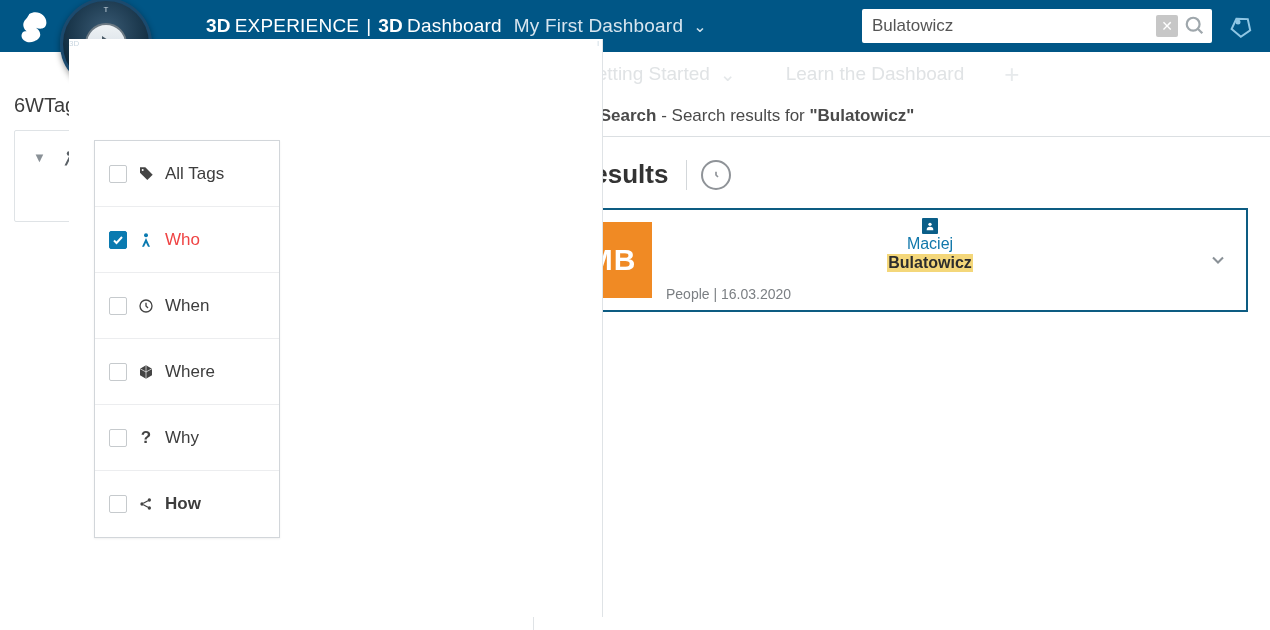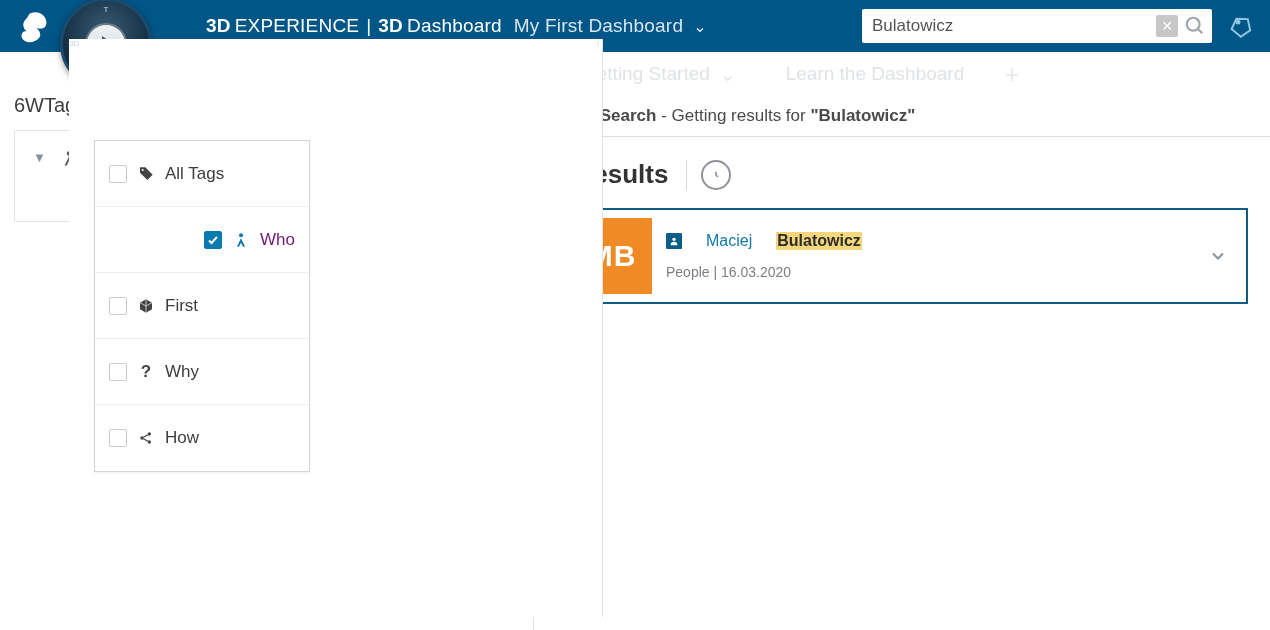--- a/index.html
+++ b/index.html
@@ -50,25 +50,25 @@
 .filters-card { margin: 12px 14px 0 14px; border:1px solid #dfe3e6; border-radius:2px; padding: 16px 18px; position:relative;}
 .filters-card .row { display:flex; align-items:center; }
 .filters-card .chev { color:#8a9197; font-size:13px; margin-right:14px;}
 .filters-card .who-glyph { color:#5a6066; font-size:18px; margin-right:10px;}
 .filters-card .count { margin-left:auto; color:#6a7075; font-size:18px;}
 .filters-card .kebab { margin-left:14px; color:#9aa0a4; }
 .filters-card .sub { margin: 16px 0 0 44px; color:#5b5b5b; font-style:italic; font-size:16px; display:flex;}
 .filters-card .sub .cnt { margin-left:auto; color:#6a7075; font-size:18px; font-style:normal;}
 
 
-.sixw { position:absolute; left:94px; top:140px; width:216px; background:#fff; border:1px solid #d2d6da; box-shadow:0 1px 2px rgba(0,0,0,.06); z-index:15;}
+.sixw { position:absolute; left:94px; top:140px; width:186px; background:#fff; border:1px solid #d2d6da; box-shadow:0 1px 2px rgba(0,0,0,.06); z-index:15;}
 .sixw .item { height:66px; border-bottom:1px solid #ecedef; display:flex; align-items:center; padding:0 14px; gap:10px; font-size:17px; color:#3d3d3d; }
-.sixw .item:last-child { border-bottom:none; }
+.sixw .item:last-child { border-bottom:none;font-weight:bold; }
 .sixw .cb { width:18px; height:18px; border:1px solid #c6cacd; border-radius:2px; background:#fff; display:flex; align-items:center; justify-content:center;}
-.sixw .item.selected { color:#701a75;justify-content:flex-end; }
+.sixw .item.selected { color:#ef4444; }
 .sixw .item.selected .cb { background:#0a7ab0; border-color:#0a7ab0; }
 .sixw .item.selected .cb svg { stroke:#fff; }
 .sixw .ico { width:18px; display:flex; justify-content:center; color:#444; }
 .sixw .item.selected .ico { color:#0a7ab0; }
 
 
 .right { position:absolute; left:534px; top:52px; right:0; height:578px; background:#fff; }
 .tabs-row { height:44px; display:flex; align-items:center; gap:20px; padding-left:12px; color:#e0e3e5; font-size:19px; }
 .tabs-row .tab-pill { display:flex; align-items:center; gap:10px; }
 .tabs-row .tab-icon-circle { width:26px; height:26px; border-radius:50%; border:2px solid #e7eaec; display:flex; align-items:center; justify-content:center; color:#e7eaec; }
@@ -84,21 +84,21 @@
 .results-hdr .num { font-size:26px; color:#333; font-weight:700;}
 .results-hdr .word { font-size:26px; color:#333; font-weight:700;}
 .results-hdr .vdiv { width:1px; height:30px; background:#d3d7da; margin-left:4px;}
 .results-hdr .clock { width:30px;height:30px;border:2px solid #8f9398;border-radius:50%; display:flex;align-items:center;justify-content:center;color:#8f9398;}
 
 .result-card { margin: 14px 22px 0 12px; border:2px solid #0d5c82; display:flex; align-items:center; padding:8px 18px 8px 8px; gap:14px; }
 .avatar-wrap { width:96px; height:76px; position:relative; }
 .avatar-stripes { position:absolute; left:0; top:0; width:16px; height:100%; background: repeating-linear-gradient(135deg,#f08a24 0 4px,#ffffff 4px 8px); }
 .avatar { position:absolute; left:16px; top:0; width:80px; height:76px; background:#f08a24; color:#fff; font-size:30px; font-weight:700; display:flex; align-items:center; justify-content:center; letter-spacing:1px;}
 .result-body { flex:1; }
-.result-body .name-row { display:flex; align-items:center; gap:24px; font-size:16px; }
+.result-body .name-row { display:flex; align-items:center; gap:1px; font-size:16px;flex-direction:column; }
 .person-badge { width:16px; height:16px; background:#0a5e88; border-radius:1px; display:flex; align-items:center; justify-content:center;}
 .name-row .link { color:#1278ab; font-weight:400; }
 .name-row .highlight { background:#f4d77a; color:#2d2d2d; font-weight:700; padding:0 1px; }
 .result-body .meta { margin-top:14px; color:#7b7f83; font-size:14px; }
 .expand-chev { color:#8a9197; }
 
 svg { display:block; }
 </style>
 </head>
 <body>
@@ -221,26 +221,36 @@
         <svg width="16" height="16" viewBox="0 0 24 24" fill="#0a7ab0">
           <circle cx="12" cy="5" r="3"></circle>
           <path d="M12 9l-6 13h3l3-6 3 6h3z"></path>
         </svg>
       </span>
     <span>Who</span>
   </div>
   <div class="item">
     <span class="cb"></span>
     <span class="ico">
+        <svg width="16" height="16" viewBox="0 0 24 24" fill="none" stroke="#444" stroke-width="2">
+          <circle cx="12" cy="12" r="9"></circle>
+          <path d="M12 7v5l3 3"></path>
+        </svg>
+      </span>
+    <span>When</span>
+  </div>
+  <div class="item">
+    <span class="cb"></span>
+    <span class="ico">
         <svg width="16" height="16" viewBox="0 0 24 24" fill="#444">
           <path d="M12 2l9 5v10l-9 5-9-5V7z"></path>
           <path d="M12 2v20M3 7l9 5 9-5" stroke="#fff" stroke-width="1"></path>
         </svg>
       </span>
-    <span>First</span>
+    <span>Where</span>
   </div>
   <div class="item">
     <span class="cb"></span>
     <span class="ico">
         <span style="font-weight:700;color:#444;">?</span>
       </span>
     <span>Why</span>
   </div>
   <div class="item">
     <span class="cb"></span>
@@ -269,21 +279,21 @@
     <span class="plus">+</span>
   </div>
 
   <div class="search-title-row">
     <span class="ds-badge">
       <svg width="12" height="12" viewBox="0 0 40 40">
           <path d="M12 6c10-6 22 2 20 12-1 6-8 6-12 4 6 4 8 12-2 16-10 4-18-4-14-10 2-3 8-2 8 0-6-2-10-10-4-16 3-3 4-6 4-6z" fill="#fff"></path>
         </svg>
     </span>
     <span class="txt">
-      <strong>3DSearch</strong><span> - Getting results for </span><strong>"Bulatowicz"</strong>
+      <strong>3DSearch</strong><span> - Search results for </span><strong>"Bulatowicz"</strong>
     </span>
   </div>
 
   <div class="results-hdr">
     <span class="num">1</span>
     <span class="word">Results</span>
     <span class="vdiv"></span>
     <span class="clock">
       <svg width="16" height="16" viewBox="0 0 24 24" fill="none" stroke="#8f9398" stroke-width="2.5">
           <path d="M12 7v5l3 3"></path>

